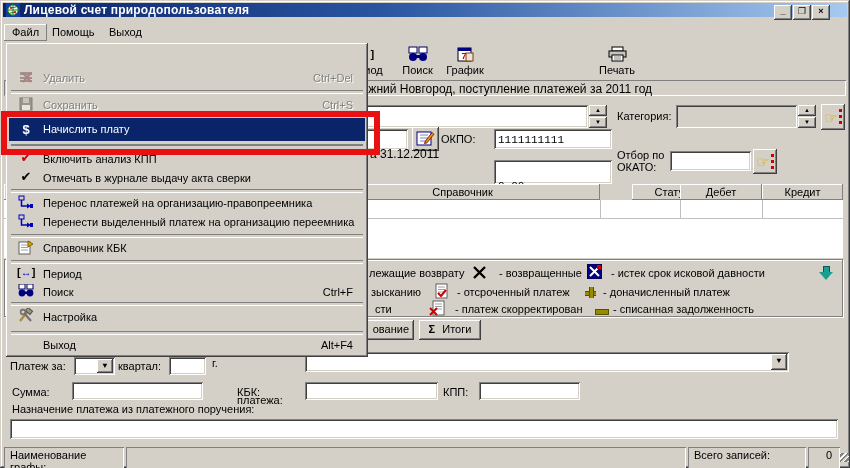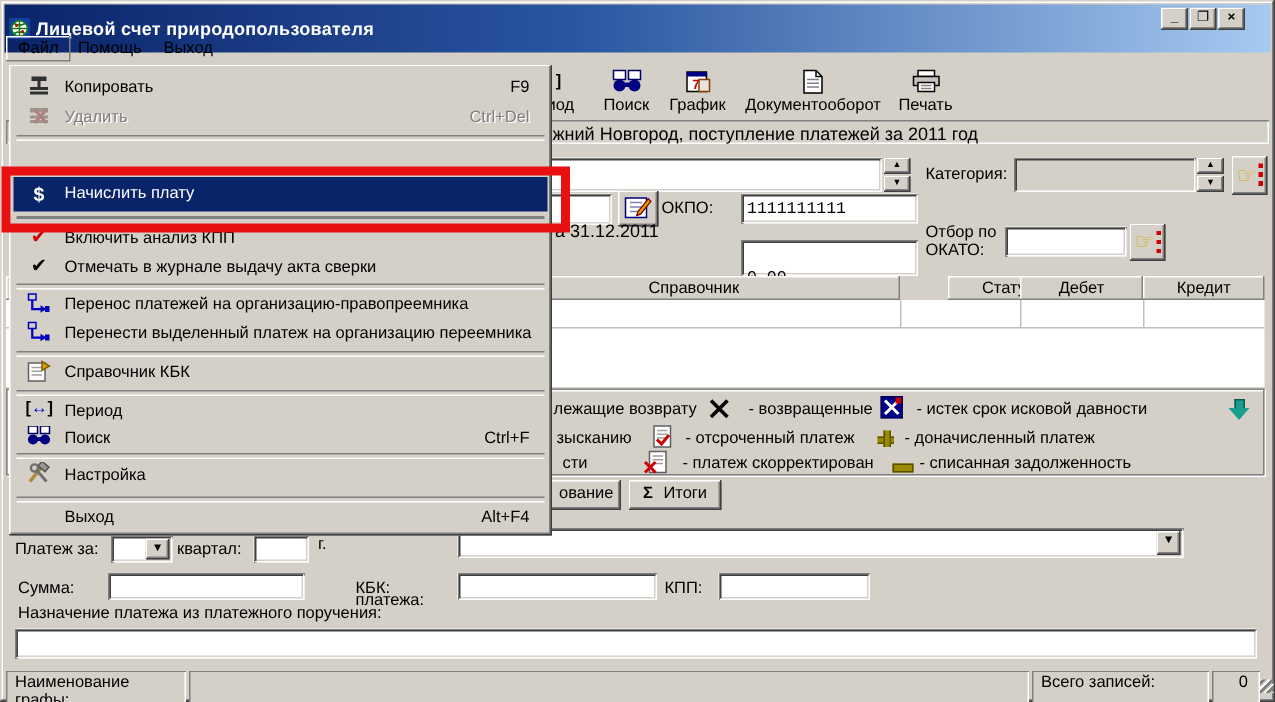--- a/index.html
+++ b/index.html
@@ -14,23 +14,23 @@
   .raised{background:#D4D0C8;
     box-shadow: inset -1px -1px 0 #404040, inset 1px 1px 0 #fff,
                 inset -2px -2px 0 #808080, inset 2px 2px 0 #d4d0c8;}
   .sunken-thin{background:#D4D0C8;
     box-shadow: inset 1px 1px 0 #808080, inset -1px -1px 0 #fff;}
   .field{background:#fff;line-height:16px;padding:3px 0 0 4px;box-sizing:border-box;
     box-shadow: inset 1px 1px 0 #808080, inset -1px -1px 0 #fff,
                 inset 2px 2px 0 #404040, inset -2px -2px 0 #d4d0c8; font-family: Liberation Mono, monospace;}
   .field.gray{background:#D4D0C8;}
   
-  #titlebar{left:3px;top:3px;width:844px;height:32px;
+  #titlebar{left:3px;top:3px;width:844px;height:14px;
     background:linear-gradient(90deg,#0a246a 0%,#2a55a0 45%,#a6caf0 100%);
-    display:flex;align-items:center;}
+    display:flex;align-items:flex-start;}
   #title-text{color:#fff;font-weight:bold;font-size:12px;margin-left:4px;letter-spacing:.2px;}
   .winbtn{position:absolute;top:5px;width:18px;height:15px;text-align:center;
     font-size:9px;font-weight:bold;line-height:13px;background:#D4D0C8;
     box-shadow: inset -1px -1px 0 #404040, inset 1px 1px 0 #fff,
                 inset -2px -2px 0 #808080, inset 2px 2px 0 #d4d0c8;}
   
   .mbar-item{position:absolute;top:24px;height:17px;padding:2px 8px 0 8px;box-sizing:border-box;}
   .mbar-item.active{box-shadow: inset -1px -1px 0 #808080, inset 1px 1px 0 #fff;}
   
   .tbtn{position:absolute;top:44px;height:35px;display:flex;flex-direction:column;
@@ -136,30 +136,20 @@
     <span class="ticon">
       <svg width="17" height="17">
           <rect x="1" y="2" width="13" height="13" fill="#fff" stroke="#000"></rect>
           <rect x="1" y="2" width="13" height="3" fill="#000080"></rect>
           <text x="7" y="13" font-size="9" fill="#c00" font-weight="bold" text-anchor="middle">7</text>
           <rect x="9" y="7" width="7" height="8" fill="#e8e4dc" stroke="#804000"></rect>
         </svg>
     </span>
     <span class="tlabel">График</span>
   </div>
-  <div class="tbtn" style="left:489px;width:106px">
-    <span class="ticon">
-      <svg width="14" height="17">
-          <path d="M1 1 h8 l4 4 v11 h-12 z" fill="#fff" stroke="#000"></path>
-          <path d="M9 1 v4 h4" fill="none" stroke="#000"></path>
-          <path d="M3 7 h8 M3 9.5 h8 M3 12 h8" stroke="#808080"></path>
-        </svg>
-    </span>
-    <span class="tlabel">Документооборот</span>
-  </div>
   <div class="tbtn" style="left:597px;width:40px">
     <span class="ticon">
       <svg width="19" height="16">
           <rect x="4" y="1" width="11" height="4" fill="#fff" stroke="#000"></rect>
           <rect x="1" y="5" width="17" height="6" fill="#c8c4bc" stroke="#000"></rect>
           <rect x="4" y="9" width="11" height="6" fill="#fff" stroke="#000"></rect>
           <path d="M6 11 h7 M6 13 h7" stroke="#808080"></path>
         </svg>
     </span>
     <span class="tlabel">Печать</span>
@@ -308,41 +298,40 @@
   <span class="abs nw" style="left:12px;top:403px;">Назначение платежа из платежного поручения:</span>
   <div class="abs field" style="left:10px;top:419px;width:828px;height:20px;"></div>
 
   <div class="spanel" style="left:4px;width:120px;">Наименование графы:</div>
   <div class="spanel" style="left:126px;width:560px;"></div>
   <div class="spanel" style="left:688px;width:118px;">Всего записей:</div>
   <div class="spanel" style="left:808px;width:32px;text-align:right;padding-right:8px;">0</div>
   <div id="grip" class="abs"></div>
 
   <div id="menu" class="abs raised">
-    <div class="mi" style="top:5px">
-      <span class="mico"><svg width="14" height="14">
-            <rect x="2" y="1" width="10" height="3" fill="#303030"></rect>
-            <rect x="6" y="4" width="2" height="4" fill="#303030"></rect>
-            <rect x="1" y="8" width="12" height="2" fill="#303030"></rect>
-            <rect x="1" y="11" width="12" height="2" fill="#303030"></rect>
-          </svg></span>
-      <span class="mlabel">Копировать</span>
-      <span class="mshort">F9</span>
-    </div>
     <div class="mi dis" style="top:25px">
       <span class="mico"><svg width="14" height="14">
             <rect x="1" y="2" width="12" height="3" fill="#9a968e"></rect>
             <rect x="1" y="7" width="12" height="2" fill="#9a968e"></rect>
             <rect x="1" y="10" width="12" height="2" fill="#9a968e"></rect>
             <path d="M4 3 L12 12 M12 3 L4 12" stroke="#b08080" stroke-width="2"></path>
           </svg></span>
       <span class="mlabel">Удалить</span>
       <span class="mshort">Ctrl+Del</span>
     </div>
     <div class="msep" style="top:47px"></div>
+    <div class="mi dis" style="top:52px">
+      <span class="mico"><svg width="14" height="14">
+            <rect x="1" y="1" width="12" height="12" fill="#9a968e" stroke="#807c74"></rect>
+            <rect x="4" y="1" width="6" height="5" fill="#c8c4bc"></rect>
+            <rect x="3" y="8" width="8" height="5" fill="#e8e4dc"></rect>
+          </svg></span>
+      <span class="mlabel">Сохранить</span>
+      <span class="mshort">Ctrl+S</span>
+    </div>
     <div class="mi sel" style="top:75px;height:23px;">
       <span class="mico" style="top:4px;color:#fff;font-weight:bold;font-size:13px;">$</span>
       <span class="mlabel" style="top:5px">Начислить плату</span>
     </div>
     <div class="msep big" style="top:101px"></div>
     <div class="mi" style="top:106px;height:19px">
       <span class="mico chk" style="color:#c00;">✔</span>
       <span class="mlabel">Включить анализ КПП</span>
     </div>
     <div class="mi" style="top:125px;height:19px">

